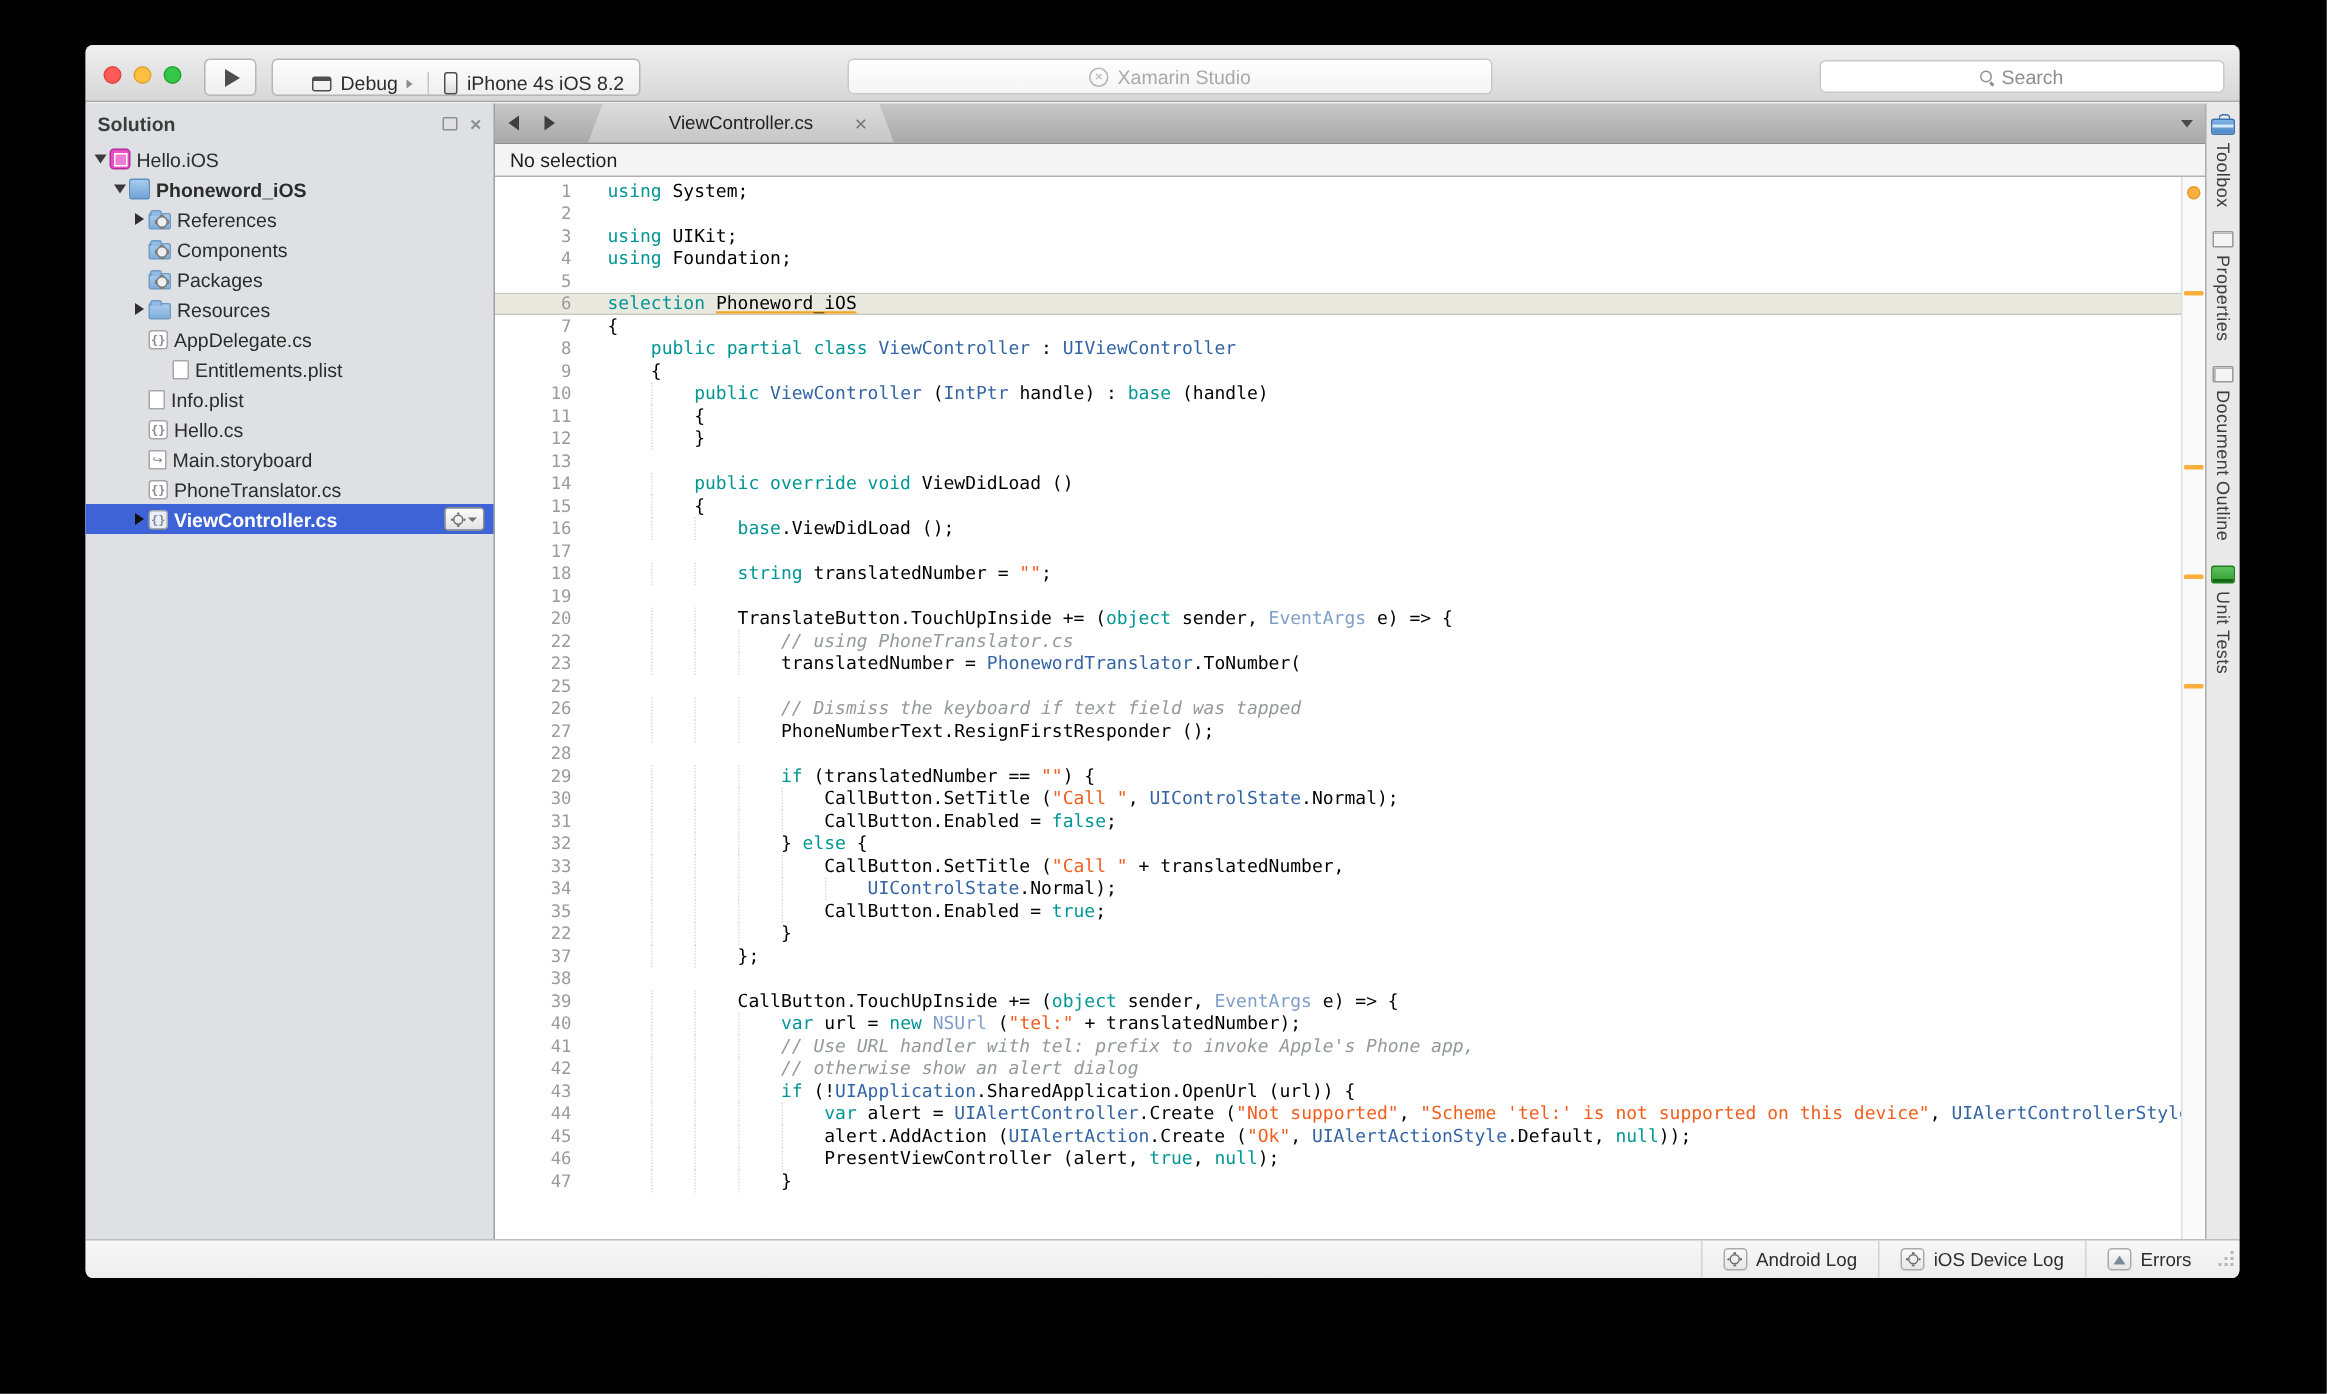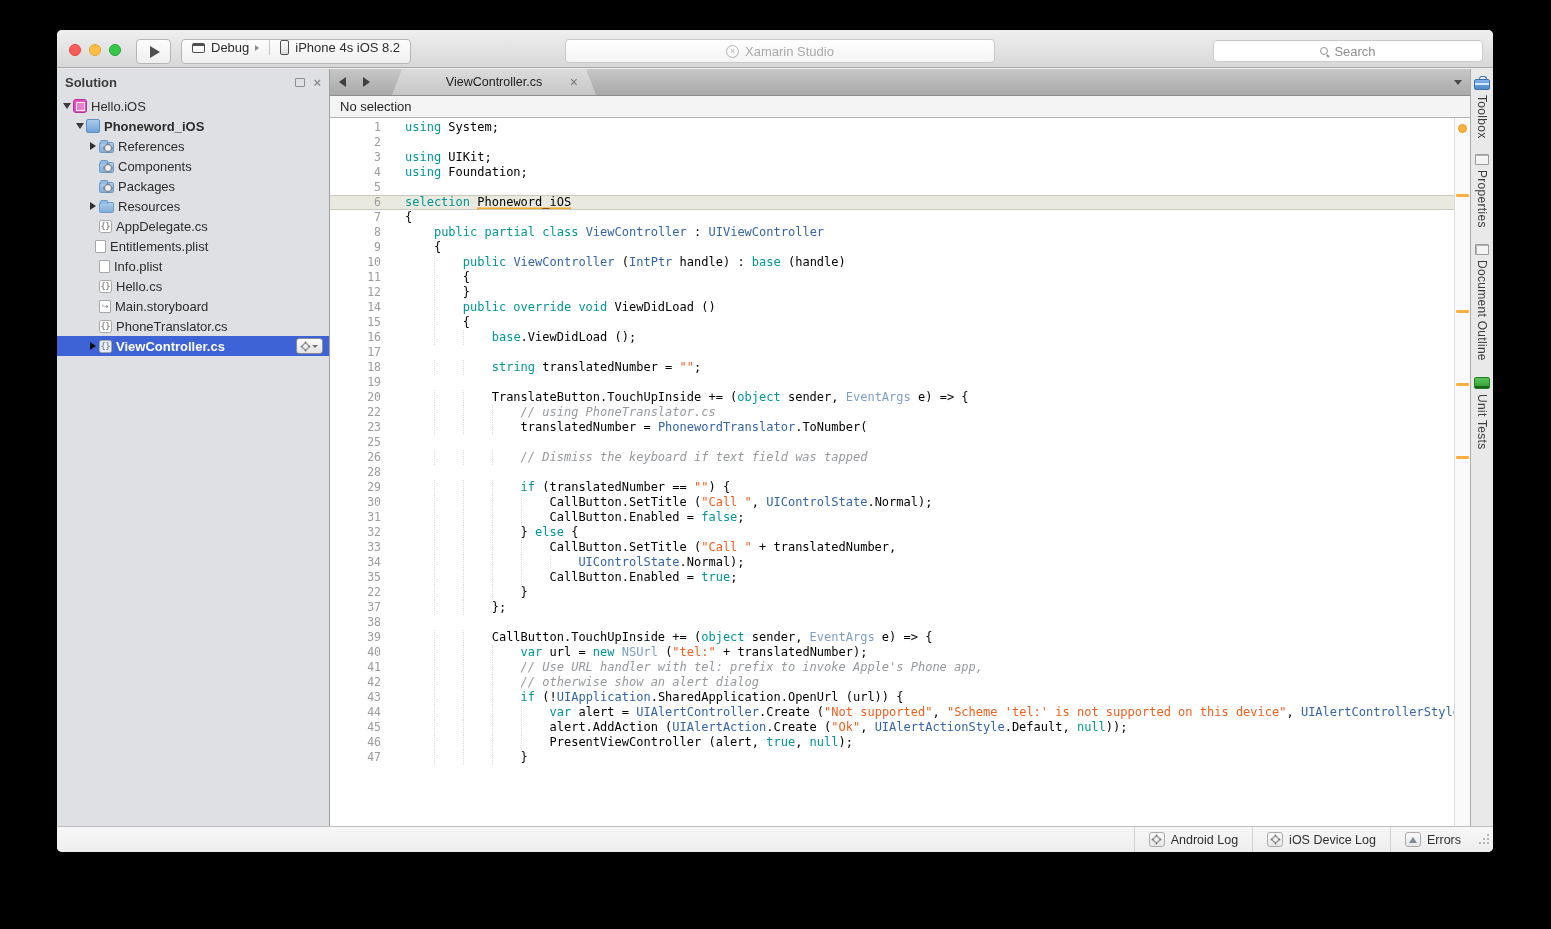--- a/index.html
+++ b/index.html
@@ -8,21 +8,21 @@
   
   .toolbar{position:relative;height:38px;background:linear-gradient(#EFEFEF,#D7D7D7);border-bottom:1px solid #A9A9A9;}
   .traffic{position:absolute;left:12px;top:14px;display:flex;gap:8px;}
   .tl{width:12px;height:12px;border-radius:50%;}
   .tl.red{background:#FC5B57;border:1px solid #E2443F;}
   .tl.yellow{background:#FDBE41;border:1px solid #E0A330;}
   .tl.green{background:#34C749;border:1px solid #23A433;}
   .tb-btn{position:absolute;top:9px;height:25px;background:linear-gradient(#FDFDFD,#EFEFEF);border:1px solid #B6B6B6;border-radius:4px;display:flex;align-items:center;justify-content:center;}
   .play-btn{left:79px;width:35px;}
   .play-tri{width:0;height:0;border-left:10px solid #4E4E4E;border-top:6px solid transparent;border-bottom:6px solid transparent;margin-left:2px;}
-  .config-pill{position:absolute;left:124px;top:9px;height:25px;background:linear-gradient(#FDFDFD,#EFEFEF);border:1px solid #B6B6B6;border-radius:4px;display:flex;align-items:flex-start;}
+  .config-pill{position:absolute;left:124px;top:9px;height:25px;background:linear-gradient(#FDFDFD,#EFEFEF);border:1px solid #B6B6B6;border-radius:4px;display:flex;align-items:flex-end;padding-left:16px;}
   .config-seg{display:flex;align-items:center;gap:6px;padding:0 10px;font-size:13px;color:#2D2D2D;}
   .config-seg.first{border-right:1px solid #C6C6C6;}
   .win-icon{width:13px;height:10px;border:1.5px solid #4E4E4E;border-top:3.5px solid #4E4E4E;border-radius:2px;}
   .caret-right{width:0;height:0;border-left:4px solid #8B8B8B;border-top:3.5px solid transparent;border-bottom:3.5px solid transparent;}
   .phone-icon{width:9px;height:15px;border:1.5px solid #4E4E4E;border-radius:2px;background:linear-gradient(#FFF,#DDD);}
   .status-pill{position:absolute;left:508px;top:9px;width:430px;height:24px;background:linear-gradient(#FFFFFF,#F4F4F4);border:1px solid #C9C9C9;border-radius:4px;display:flex;align-items:center;justify-content:center;gap:6px;color:#A9A9A9;font-size:13px;}
   .xcircle{width:13px;height:13px;border:1.5px solid #B3B3B3;border-radius:50%;color:#B3B3B3;font-size:9px;line-height:10px;text-align:center;}
   .search-field{position:absolute;left:1156px;top:10px;width:270px;height:22px;background:#FFF;border:1px solid #C9C9C9;border-radius:4px;display:flex;align-items:center;justify-content:center;gap:5px;color:#8E8E8E;font-size:13px;}
   .mag{position:relative;width:9px;height:9px;}
   .mag::before{content:"";position:absolute;left:0;top:0;width:6px;height:6px;border:1.5px solid #909090;border-radius:50%;}
@@ -183,21 +183,21 @@
               <span class="exp-right"></span>
             </span>
             <span class="tree-icon icon-folder"></span>
             <span class="tree-label">Resources</span>
           </div>
           <div class="tree-row" style="padding-left: 30px;">
             <span class="expander"></span>
             <span class="tree-icon icon-cs">{}</span>
             <span class="tree-label">AppDelegate.cs</span>
           </div>
-          <div class="tree-row" style="padding-left: 26px;">
+          <div class="tree-row" style="padding-left: 46px;">
             <span class="expander"></span>
             <span class="tree-icon icon-plist"></span>
             <span class="tree-label">Entitlements.plist</span>
           </div>
           <div class="tree-row" style="padding-left: 30px;">
             <span class="expander"></span>
             <span class="tree-icon icon-plist"></span>
             <span class="tree-label">Info.plist</span>
           </div>
           <div class="tree-row" style="padding-left: 30px;">
@@ -253,31 +253,33 @@
             <div class="code-row"><span class="gutter">3</span><span class="code-text"><span class="c-k">using</span><span class="c-p"> UIKit;</span></span></div>
             <div class="code-row"><span class="gutter">4</span><span class="code-text"><span class="c-k">using</span><span class="c-p"> Foundation;</span></span></div>
             <div class="code-row"><span class="gutter">5</span><span class="code-text"></span></div>
             <div class="code-row current"><span class="gutter">6</span><span class="code-text"><span class="c-k">selection</span><span class="c-p"> </span><span class="c-u">Phoneword_iOS</span></span></div>
             <div class="code-row"><span class="gutter">7</span><span class="code-text"><span class="c-p">{</span></span></div>
             <div class="code-row"><span class="gutter">8</span><span class="code-text"><span class="c-p">    </span><span class="c-k">public partial class</span><span class="c-p"> </span><span class="c-t">ViewController</span><span class="c-p"> : </span><span class="c-t">UIViewController</span></span></div>
             <div class="code-row"><span class="gutter">9</span><span class="code-text"><span class="c-p">    {</span></span></div>
             <div class="code-row"><span class="gutter">10</span><span class="code-text"><span class="guide" style="left: 39.908px;"></span><span class="c-p">        </span><span class="c-k">public</span><span class="c-p"> </span><span class="c-t">ViewController</span><span class="c-p"> (</span><span class="c-t">IntPtr</span><span class="c-p"> handle) : </span><span class="c-k">base</span><span class="c-p"> (handle)</span></span></div>
             <div class="code-row"><span class="gutter">11</span><span class="code-text"><span class="guide" style="left: 39.908px;"></span><span class="c-p">        {</span></span></div>
             <div class="code-row"><span class="gutter">12</span><span class="code-text"><span class="guide" style="left: 39.908px;"></span><span class="c-p">        }</span></span></div>
+            <div class="code-row"><span class="gutter">13</span><span class="code-text"></span></div>
             <div class="code-row"><span class="gutter">14</span><span class="code-text"><span class="guide" style="left: 39.908px;"></span><span class="c-p">        </span><span class="c-k">public override void</span><span class="c-p"> ViewDidLoad ()</span></span></div>
             <div class="code-row"><span class="gutter">15</span><span class="code-text"><span class="guide" style="left: 39.908px;"></span><span class="c-p">        {</span></span></div>
             <div class="code-row"><span class="gutter">16</span><span class="code-text"><span class="guide" style="left: 39.908px;"></span><span class="guide" style="left: 68.816px;"></span><span class="c-p">            </span><span class="c-k">base</span><span class="c-p">.ViewDidLoad ();</span></span></div>
             <div class="code-row"><span class="gutter">17</span><span class="code-text"></span></div>
             <div class="code-row"><span class="gutter">18</span><span class="code-text"><span class="guide" style="left: 39.908px;"></span><span class="guide" style="left: 68.816px;"></span><span class="c-p">            </span><span class="c-k">string</span><span class="c-p"> translatedNumber = </span><span class="c-s">""</span><span class="c-p">;</span></span></div>
             <div class="code-row"><span class="gutter">19</span><span class="code-text"></span></div>
             <div class="code-row"><span class="gutter">20</span><span class="code-text"><span class="guide" style="left: 39.908px;"></span><span class="guide" style="left: 68.816px;"></span><span class="c-p">            TranslateButton.TouchUpInside += (</span><span class="c-k">object</span><span class="c-p"> sender, </span><span class="c-tl">EventArgs</span><span class="c-p"> e) =&gt; {</span></span></div>
             <div class="code-row"><span class="gutter">22</span><span class="code-text"><span class="guide" style="left: 39.908px;"></span><span class="guide" style="left: 68.816px;"></span><span class="guide" style="left: 97.724px;"></span><span class="c-p">                </span><span class="c-c">// using PhoneTranslator.cs</span></span></div>
             <div class="code-row"><span class="gutter">23</span><span class="code-text"><span class="guide" style="left: 39.908px;"></span><span class="guide" style="left: 68.816px;"></span><span class="guide" style="left: 97.724px;"></span><span class="c-p">                translatedNumber = </span><span class="c-t">PhonewordTranslator</span><span class="c-p">.ToNumber(</span></span></div>
             <div class="code-row"><span class="gutter">25</span><span class="code-text"></span></div>
             <div class="code-row"><span class="gutter">26</span><span class="code-text"><span class="guide" style="left: 39.908px;"></span><span class="guide" style="left: 68.816px;"></span><span class="guide" style="left: 97.724px;"></span><span class="c-p">                </span><span class="c-c">// Dismiss the keyboard if text field was tapped</span></span></div>
+            <div class="code-row"><span class="gutter">27</span><span class="code-text"><span class="guide" style="left: 39.908px;"></span><span class="guide" style="left: 68.816px;"></span><span class="guide" style="left: 97.724px;"></span><span class="c-p">                PhoneNumberText.ResignFirstResponder ();</span></span></div>
             <div class="code-row"><span class="gutter">28</span><span class="code-text"></span></div>
             <div class="code-row"><span class="gutter">29</span><span class="code-text"><span class="guide" style="left: 39.908px;"></span><span class="guide" style="left: 68.816px;"></span><span class="guide" style="left: 97.724px;"></span><span class="c-p">                </span><span class="c-k">if</span><span class="c-p"> (translatedNumber == </span><span class="c-s">""</span><span class="c-p">) {</span></span></div>
             <div class="code-row"><span class="gutter">30</span><span class="code-text"><span class="guide" style="left: 39.908px;"></span><span class="guide" style="left: 68.816px;"></span><span class="guide" style="left: 97.724px;"></span><span class="guide" style="left: 126.632px;"></span><span class="c-p">                    CallButton.SetTitle (</span><span class="c-s">"Call "</span><span class="c-p">, </span><span class="c-t">UIControlState</span><span class="c-p">.Normal);</span></span></div>
             <div class="code-row"><span class="gutter">31</span><span class="code-text"><span class="guide" style="left: 39.908px;"></span><span class="guide" style="left: 68.816px;"></span><span class="guide" style="left: 97.724px;"></span><span class="guide" style="left: 126.632px;"></span><span class="c-p">                    CallButton.Enabled = </span><span class="c-k">false</span><span class="c-p">;</span></span></div>
             <div class="code-row"><span class="gutter">32</span><span class="code-text"><span class="guide" style="left: 39.908px;"></span><span class="guide" style="left: 68.816px;"></span><span class="guide" style="left: 97.724px;"></span><span class="c-p">                } </span><span class="c-k">else</span><span class="c-p"> {</span></span></div>
             <div class="code-row"><span class="gutter">33</span><span class="code-text"><span class="guide" style="left: 39.908px;"></span><span class="guide" style="left: 68.816px;"></span><span class="guide" style="left: 97.724px;"></span><span class="guide" style="left: 126.632px;"></span><span class="c-p">                    CallButton.SetTitle (</span><span class="c-s">"Call "</span><span class="c-p"> + translatedNumber,</span></span></div>
             <div class="code-row"><span class="gutter">34</span><span class="code-text"><span class="guide" style="left: 39.908px;"></span><span class="guide" style="left: 68.816px;"></span><span class="guide" style="left: 97.724px;"></span><span class="guide" style="left: 126.632px;"></span><span class="guide" style="left: 155.54px;"></span><span class="c-p">                        </span><span class="c-t">UIControlState</span><span class="c-p">.Normal);</span></span></div>
             <div class="code-row"><span class="gutter">35</span><span class="code-text"><span class="guide" style="left: 39.908px;"></span><span class="guide" style="left: 68.816px;"></span><span class="guide" style="left: 97.724px;"></span><span class="guide" style="left: 126.632px;"></span><span class="c-p">                    CallButton.Enabled = </span><span class="c-k">true</span><span class="c-p">;</span></span></div>
             <div class="code-row"><span class="gutter">22</span><span class="code-text"><span class="guide" style="left: 39.908px;"></span><span class="guide" style="left: 68.816px;"></span><span class="guide" style="left: 97.724px;"></span><span class="c-p">                }</span></span></div>
             <div class="code-row"><span class="gutter">37</span><span class="code-text"><span class="guide" style="left: 39.908px;"></span><span class="guide" style="left: 68.816px;"></span><span class="c-p">            };</span></span></div>

